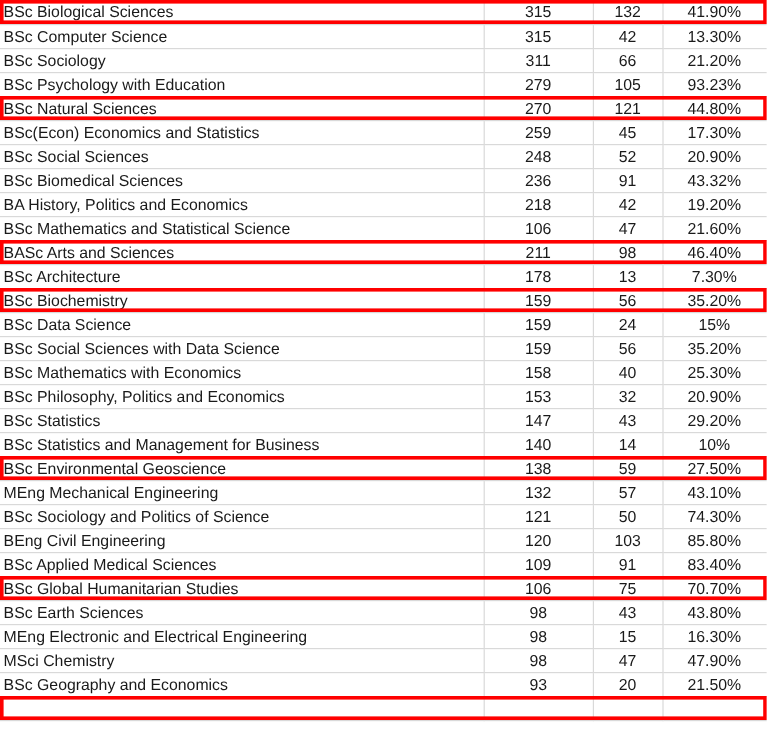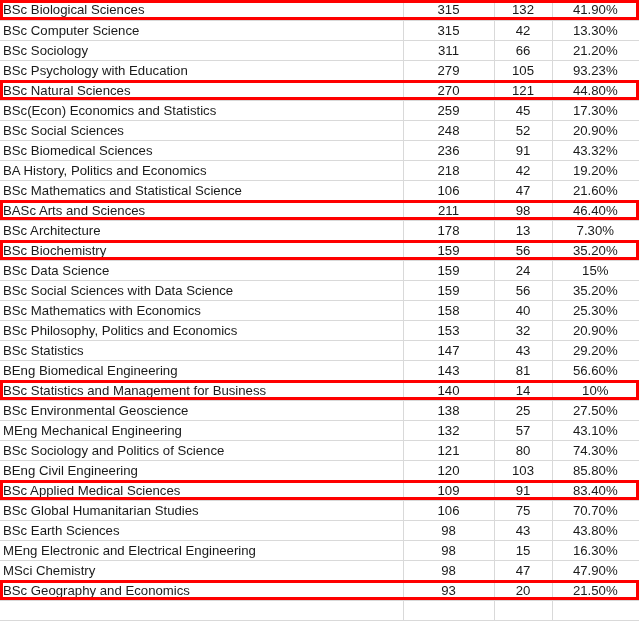--- a/index.html
+++ b/index.html
@@ -197,47 +197,41 @@
           <td class="cell-num">32</td>
           <td class="cell-rate">20.90%</td>
         </tr>
         <tr>
           <td class="cell-name">BSc Statistics</td>
           <td class="cell-num">147</td>
           <td class="cell-num">43</td>
           <td class="cell-rate">29.20%</td>
         </tr>
         <tr>
-          <td class="cell-name">BEng Biomedical Engineering</td>
-          <td class="cell-num">143</td>
-          <td class="cell-num">81</td>
-          <td class="cell-rate">56.60%</td>
-        </tr>
-        <tr>
           <td class="cell-name">BSc Statistics and Management for Business</td>
           <td class="cell-num">140</td>
           <td class="cell-num">14</td>
           <td class="cell-rate">10%</td>
         </tr>
         <tr>
           <td class="cell-name">BSc Environmental Geoscience</td>
           <td class="cell-num">138</td>
-          <td class="cell-num">25</td>
+          <td class="cell-num">59</td>
           <td class="cell-rate">27.50%</td>
         </tr>
         <tr>
           <td class="cell-name">MEng Mechanical Engineering</td>
           <td class="cell-num">132</td>
           <td class="cell-num">57</td>
           <td class="cell-rate">43.10%</td>
         </tr>
         <tr>
           <td class="cell-name">BSc Sociology and Politics of Science</td>
           <td class="cell-num">121</td>
-          <td class="cell-num">80</td>
+          <td class="cell-num">50</td>
           <td class="cell-rate">74.30%</td>
         </tr>
         <tr>
           <td class="cell-name">BEng Civil Engineering</td>
           <td class="cell-num">120</td>
           <td class="cell-num">103</td>
           <td class="cell-rate">85.80%</td>
         </tr>
         <tr>
           <td class="cell-name">BSc Applied Medical Sciences</td>

